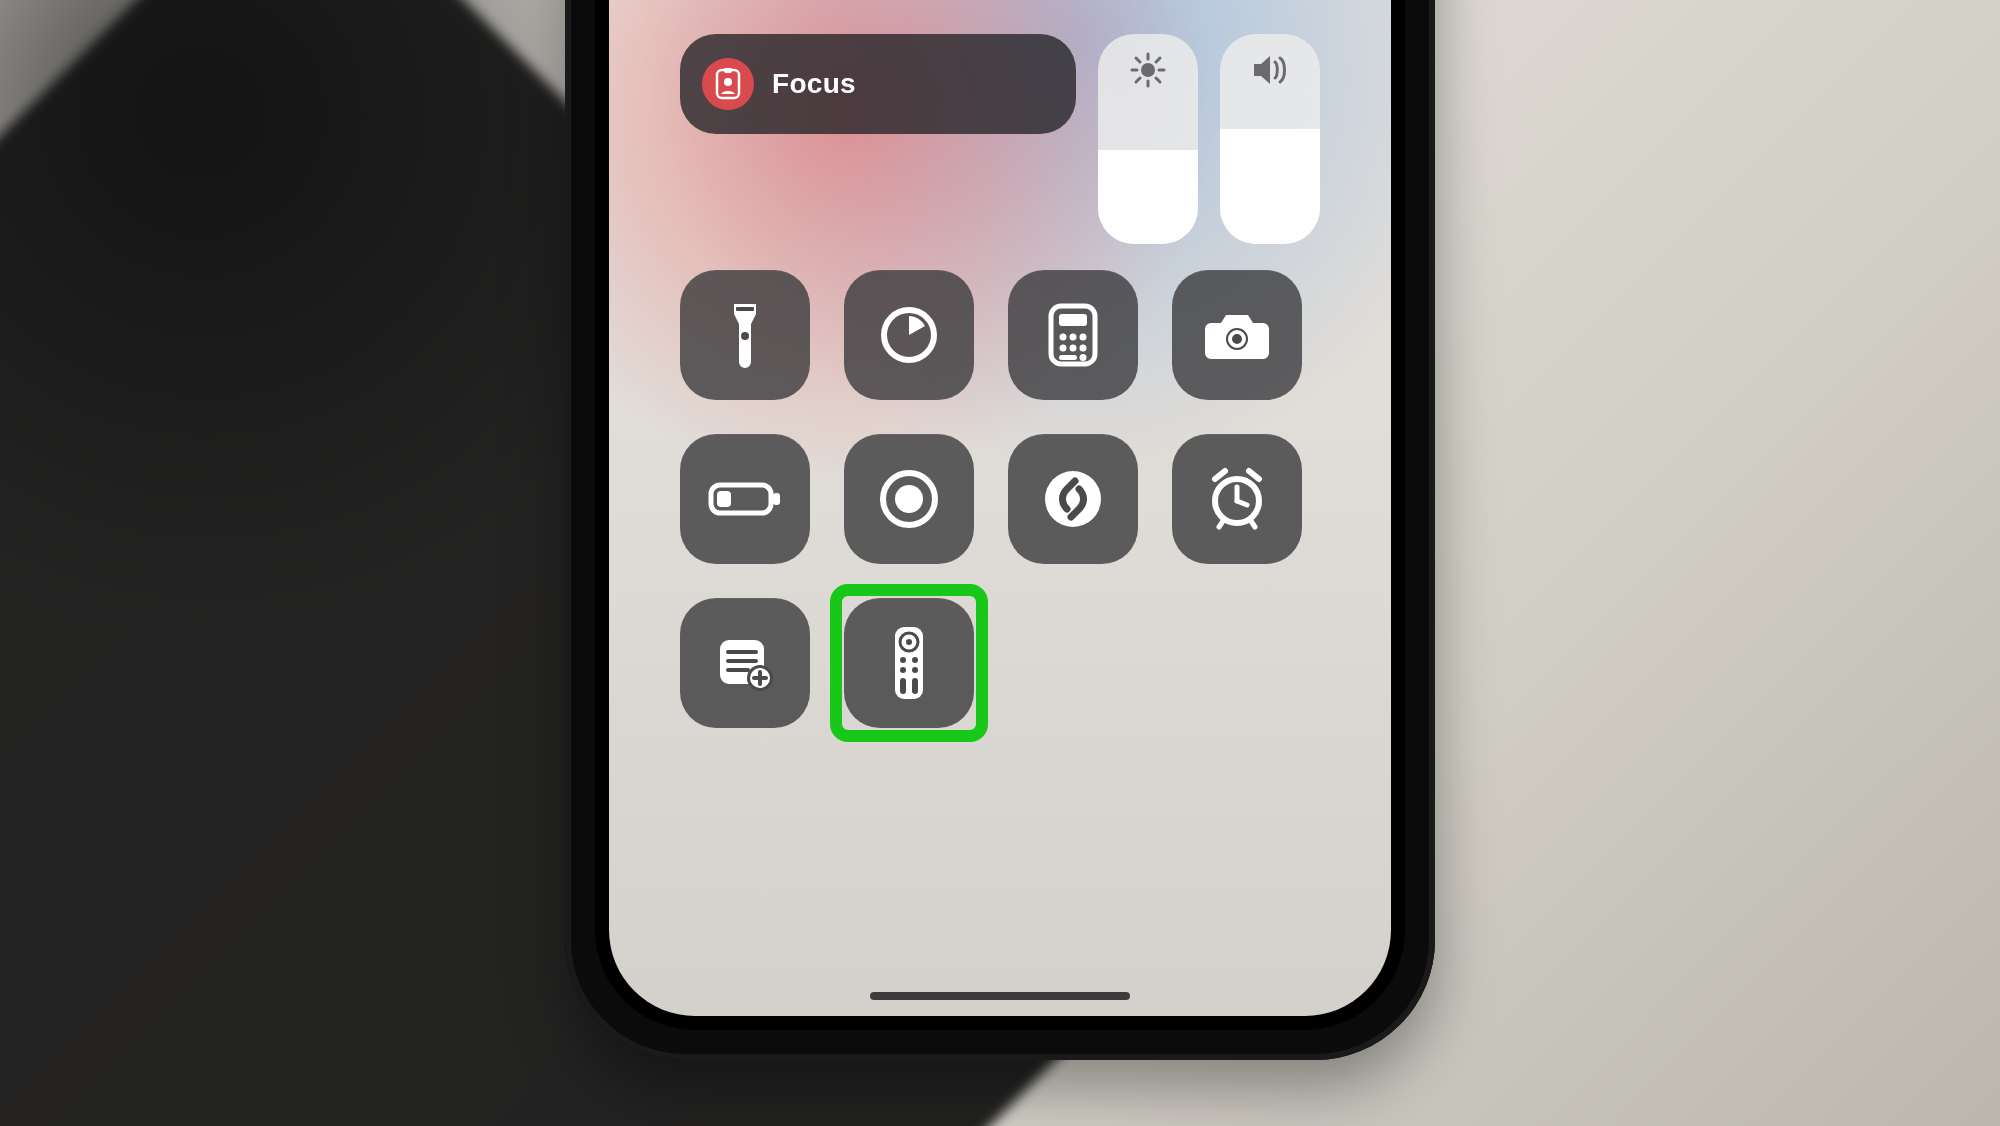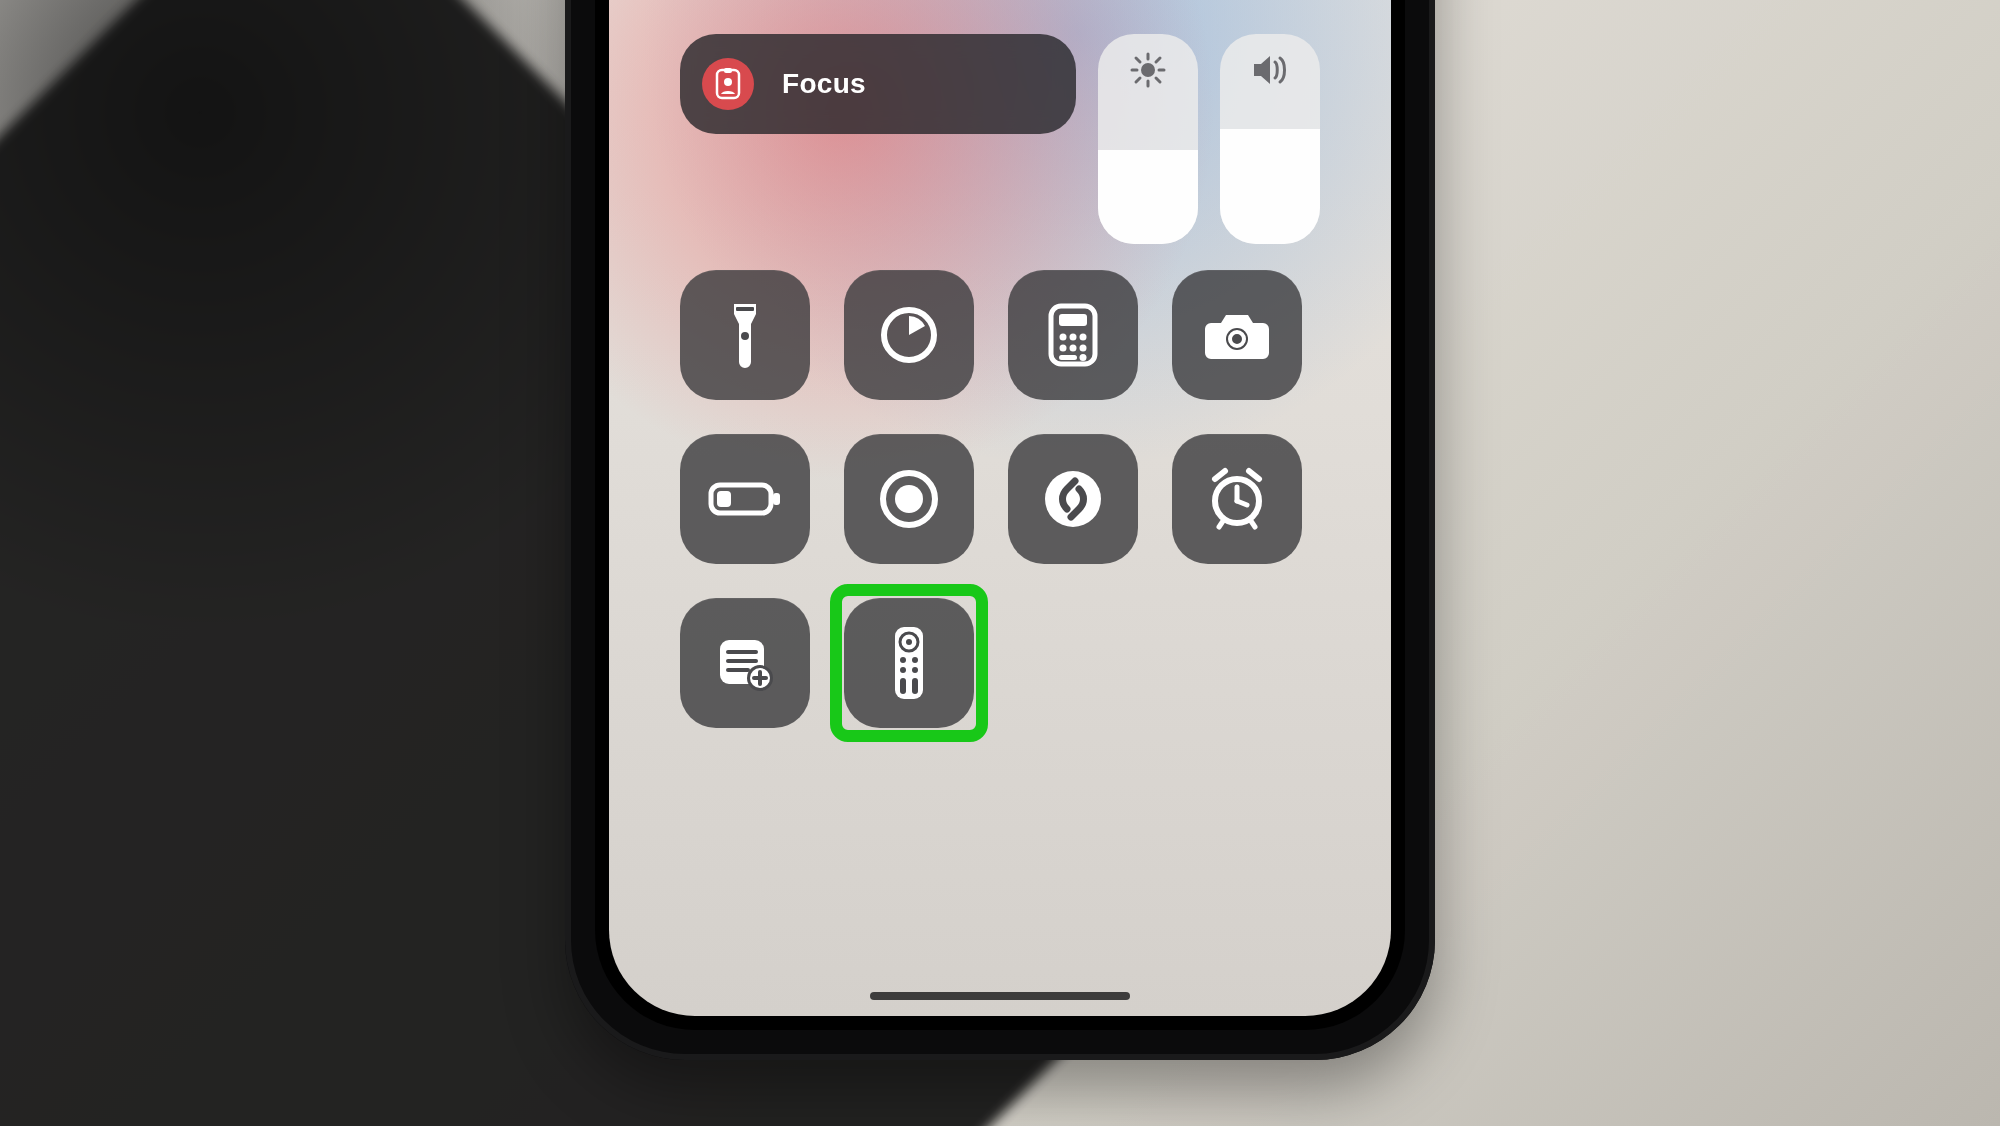--- a/index.html
+++ b/index.html
@@ -39,21 +39,21 @@
   
   .cc{
     position:absolute;left:50%;transform:translateX(-50%);
     top:530px; 
     width:640px;
   }
   .top-row{display:flex;gap:22px;margin-bottom:26px;}
   .focus-tile{
     flex:1;height:100px;border-radius:36px;
     background:rgba(35,35,38,.78);backdrop-filter:blur(10px);
-    display:flex;align-items:center;gap:28px;padding:0 22px;box-sizing:border-box;
+    display:flex;align-items:center;gap:18px;padding:0 22px;box-sizing:border-box;
     color:#fff;
   }
   .focus-badge{
     width:52px;height:52px;border-radius:26px;background:#d84a4e;
     display:flex;align-items:center;justify-content:center;
   }
   .focus-label{font-size:28px;font-weight:600;letter-spacing:.3px;}
   .slider{
     width:100px;height:210px;border-radius:36px;
     background:rgba(235,235,235,.85);position:relative;overflow:hidden;

